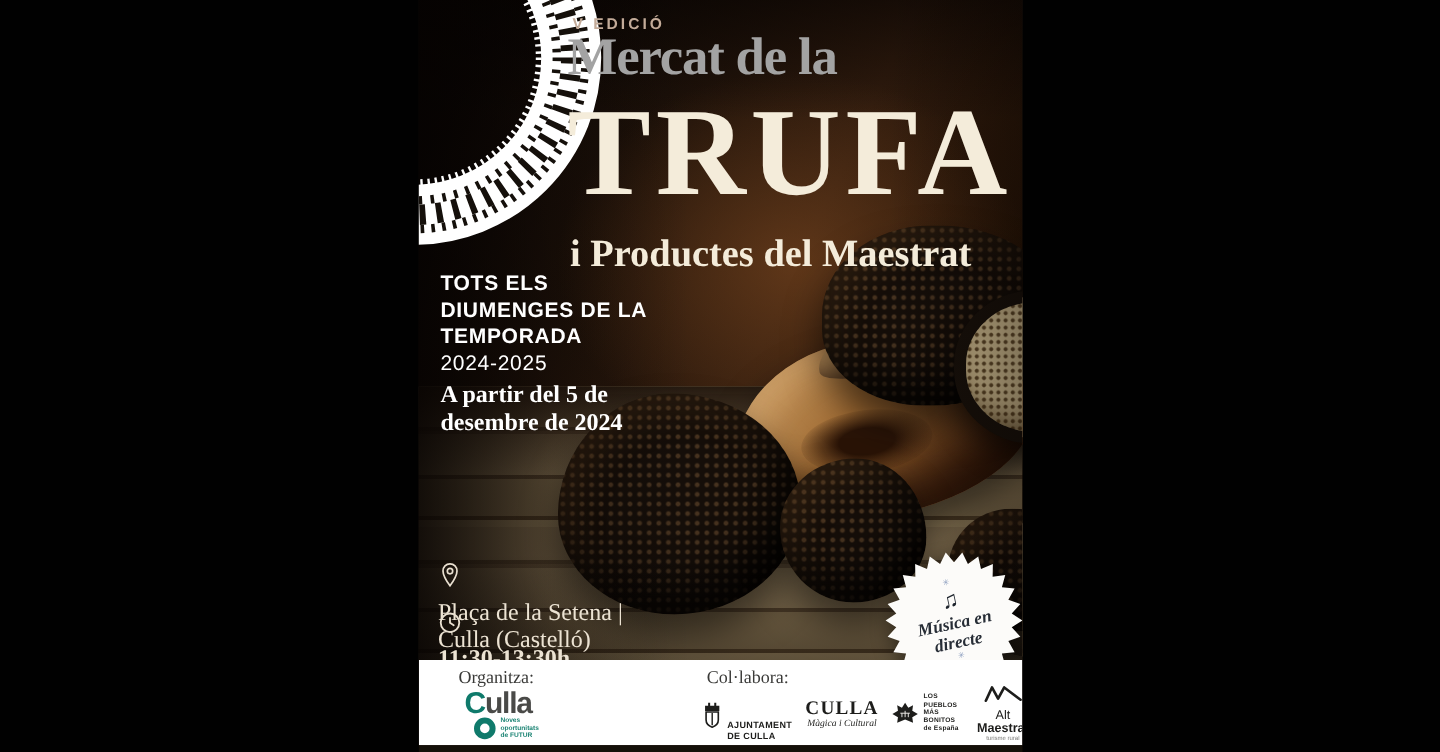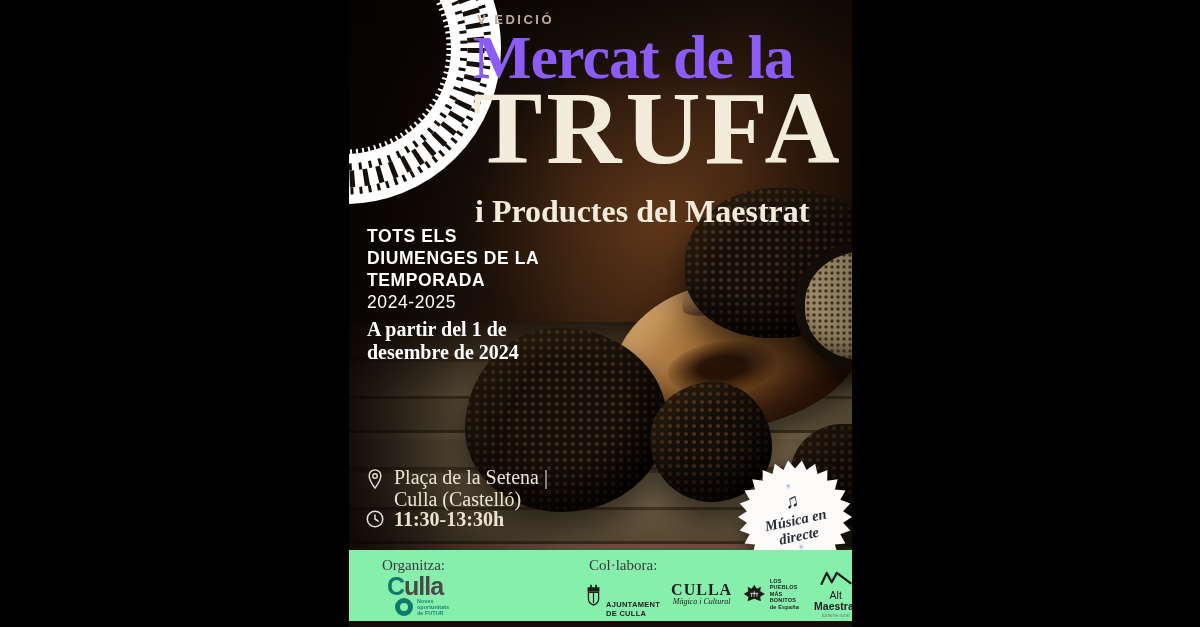--- a/index.html
+++ b/index.html
@@ -48,53 +48,53 @@
       linear-gradient(to right, rgba(5,2,1,.8), rgba(5,2,1,.25) 22%, rgba(0,0,0,0) 45%, rgba(0,0,0,0) 78%, rgba(5,2,1,.35)),
       linear-gradient(to bottom, rgba(5,2,1,.6), rgba(0,0,0,0) 18%, rgba(0,0,0,0) 84%, rgba(8,4,2,.4));}
 
   
   .ring{position:absolute;left:-174px;top:-122px;}
 
   
   .serif{font-family:"Liberation Serif",serif;}
   .edition{position:absolute;left:128px;top:12px;font-size:13px;font-weight:700;
     letter-spacing:2.5px;color:#c3ab99;}
-  .title1{position:absolute;left:124px;top:26px;font-size:62px;font-weight:700;
-    letter-spacing:-1px;color:#8b5cf6;line-height:1;}
+  .title1{position:absolute;left:124px;top:26px;font-size:44px;font-weight:700;
+    letter-spacing:-1px;color:#a3a3a3;line-height:1;}
   .title2{position:absolute;left:124px;top:76px;font-size:104px;font-weight:700;
     letter-spacing:4px;color:#f4ecda;line-height:1;}
   .subtitle{position:absolute;left:126px;top:160px;font-size:32px;font-weight:700;
     color:#f4ecda;line-height:1;margin-top:35px;}
 
   
   .sched{position:absolute;left:18px;top:225px;color:#ffffff;}
   .sched .b{font-size:17.5px;font-weight:800;letter-spacing:.6px;line-height:22px;}
   .sched .season{font-size:17.5px;font-weight:400;letter-spacing:.6px;line-height:22px;}
   .start{position:absolute;left:18px;top:318px;color:#ffffff;font-size:20px;font-weight:700;line-height:23px;}
 
   
-  .detail-row{position:absolute;display:flex;align-items:flex-start;gap:9px;color:#ece3d3;}
+  .detail-row{position:absolute;display:flex;align-items:flex-start;gap:9px;color:#ece3d3;flex-direction:column;}
   .loc{left:16px;top:466px;}
   .tim{left:16px;top:508px;font-weight:bold;}
   .detail-text{font-family:"Liberation Serif",serif;font-size:20px;line-height:22px;}
   .d-icon{flex:0 0 auto;margin-top:1px;}
 
   
   .badge{position:absolute;left:387px;top:458px;width:118px;height:118px;}
   .badge svg{position:absolute;left:0;top:0;filter:drop-shadow(0 4px 8px rgba(0,0,0,.45));}
   .badge-content{position:absolute;left:8px;top:10px;width:102px;height:98px;
     display:flex;flex-direction:column;align-items:center;justify-content:center;
     transform:rotate(-12deg);color:#272d36;text-align:center;}
   .badge-sparkle{font-size:7px;color:#8fa0c0;line-height:8px;}
   .badge-note{font-size:19px;line-height:20px;color:#1d232c;margin:1px 0;}
   .badge-line{font-family:"Liberation Serif",serif;font-style:italic;font-weight:700;
     font-size:14.5px;line-height:16px;}
 
   
-  .footer{position:absolute;left:0;top:550px;width:503px;height:71px;background:#86efac;}
+  .footer{position:absolute;left:0;top:550px;width:503px;height:71px;background:#ffffff;}
   .bottom-bar{position:absolute;left:0;top:621px;width:503px;height:6px;background:#141009;}
   .f-label{position:absolute;top:7px;font-family:"Liberation Serif",serif;font-size:15px;color:#3a3a38;}
   .org-label{left:33px;}
   .col-label{left:240px;}
   .culla-org{position:absolute;left:38px;top:24px;width:95px;}
   .culla-word{font-size:25px;font-weight:800;color:#4a4a48;letter-spacing:-1px;line-height:24px;}
   .culla-word .ci{color:#0f7a6b;}
   .culla-sub{display:flex;align-items:center;gap:4px;margin-top:0;}
   .culla-circle{width:18px;height:18px;border:5px solid #0f7a6b;border-radius:50%;box-sizing:border-box;margin-left:8px;}
   .culla-tag{color:#1d8575;font-size:5.5px;font-weight:700;line-height:6px;}
@@ -143,21 +143,21 @@
     <div class="title2 serif">TRUFA</div>
     <div class="subtitle serif">i Productes del Maestrat</div>
 
     <div class="sched">
       <div class="b">TOTS ELS</div>
       <div class="b">DIUMENGES DE LA</div>
       <div class="b">TEMPORADA</div>
       <div class="season">2024-2025</div>
     </div>
     <div class="start serif">
-      <div>A partir del 1 de</div>
+      <div>A partir del 5 de</div>
       <div>desembre de 2024</div>
     </div>
 
     <div class="detail-row loc">
       <svg class="d-icon" width="20" height="24" viewBox="0 0 24 26">
         <path d="M12 2C8 2 5 5.2 5 9.2 5 14.5 12 24 12 24s7-9.5 7-14.8C19 5.2 16 2 12 2z" fill="none" stroke="#e8dfd0" stroke-width="1.7"></path>
         <circle cx="12" cy="9.3" r="2.7" fill="none" stroke="#e8dfd0" stroke-width="1.7"></circle>
       </svg>
       <div class="detail-text">
         <div>Plaça de la Setena |</div>

